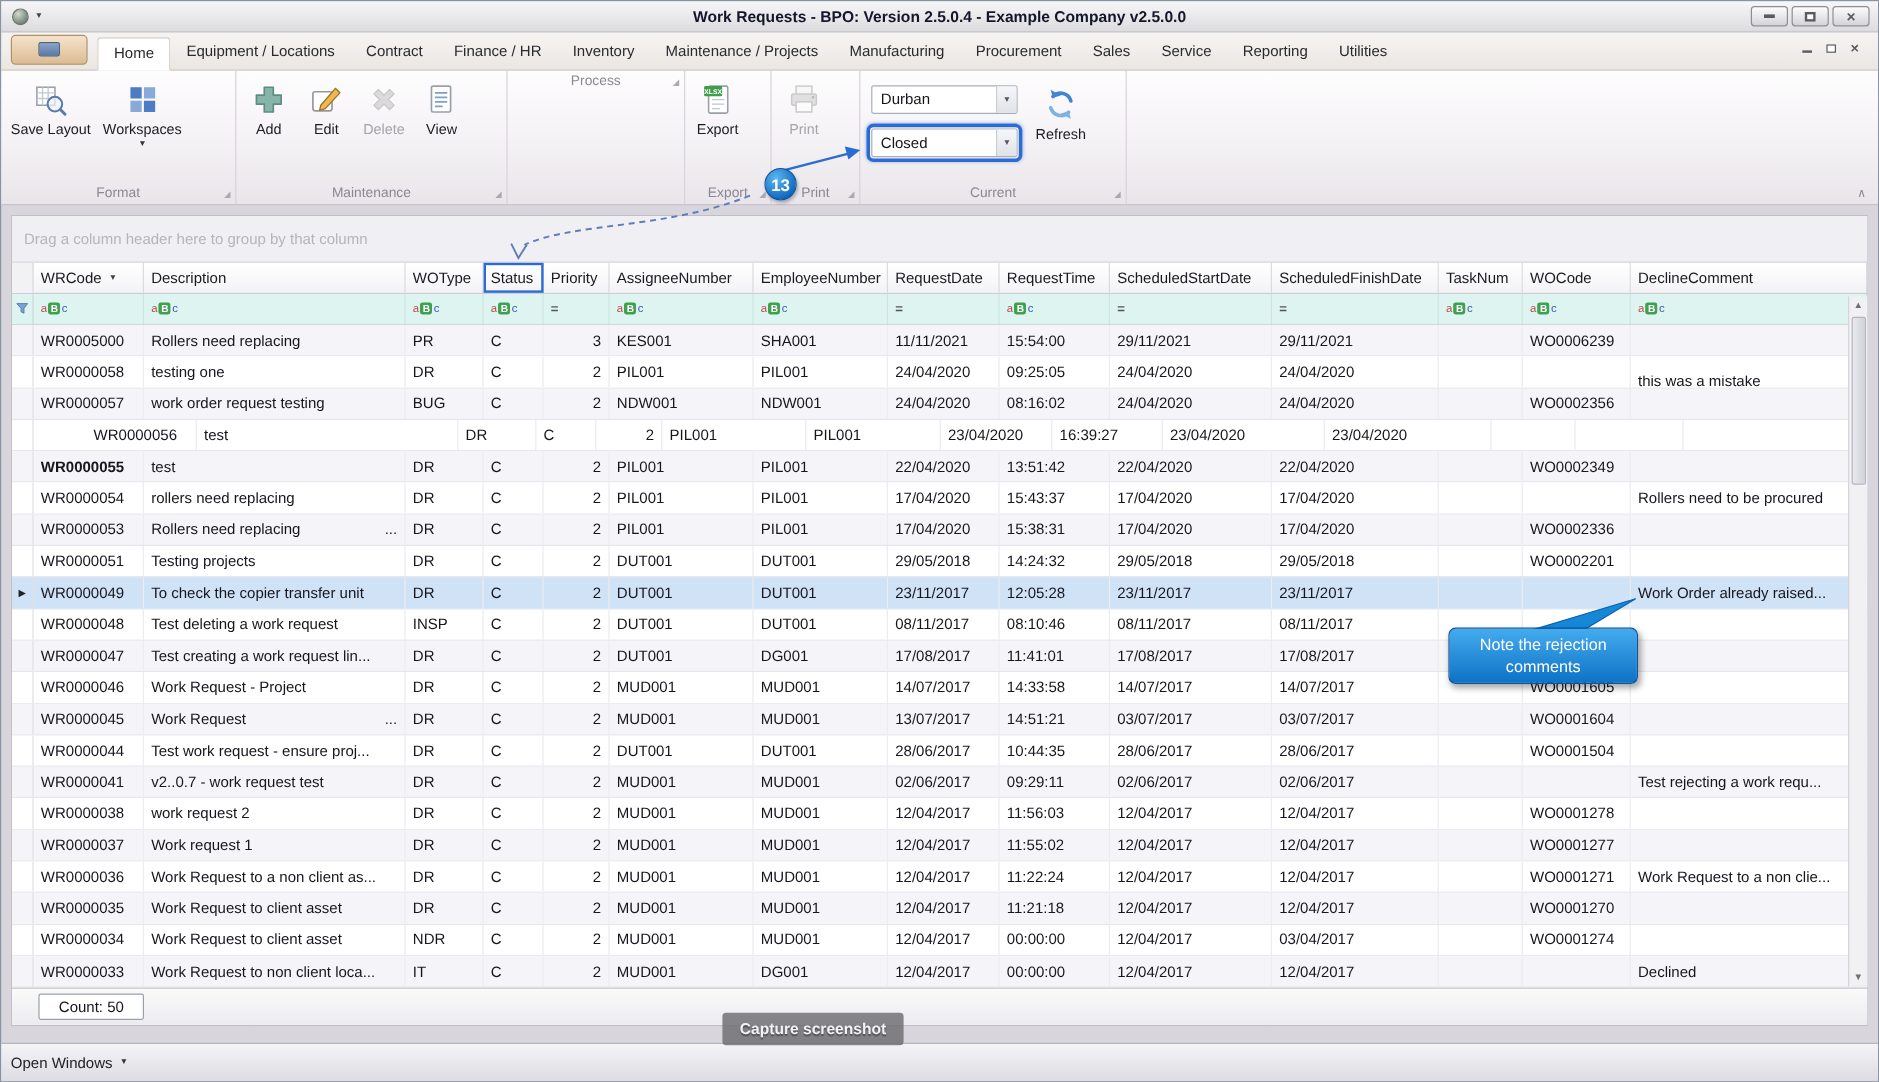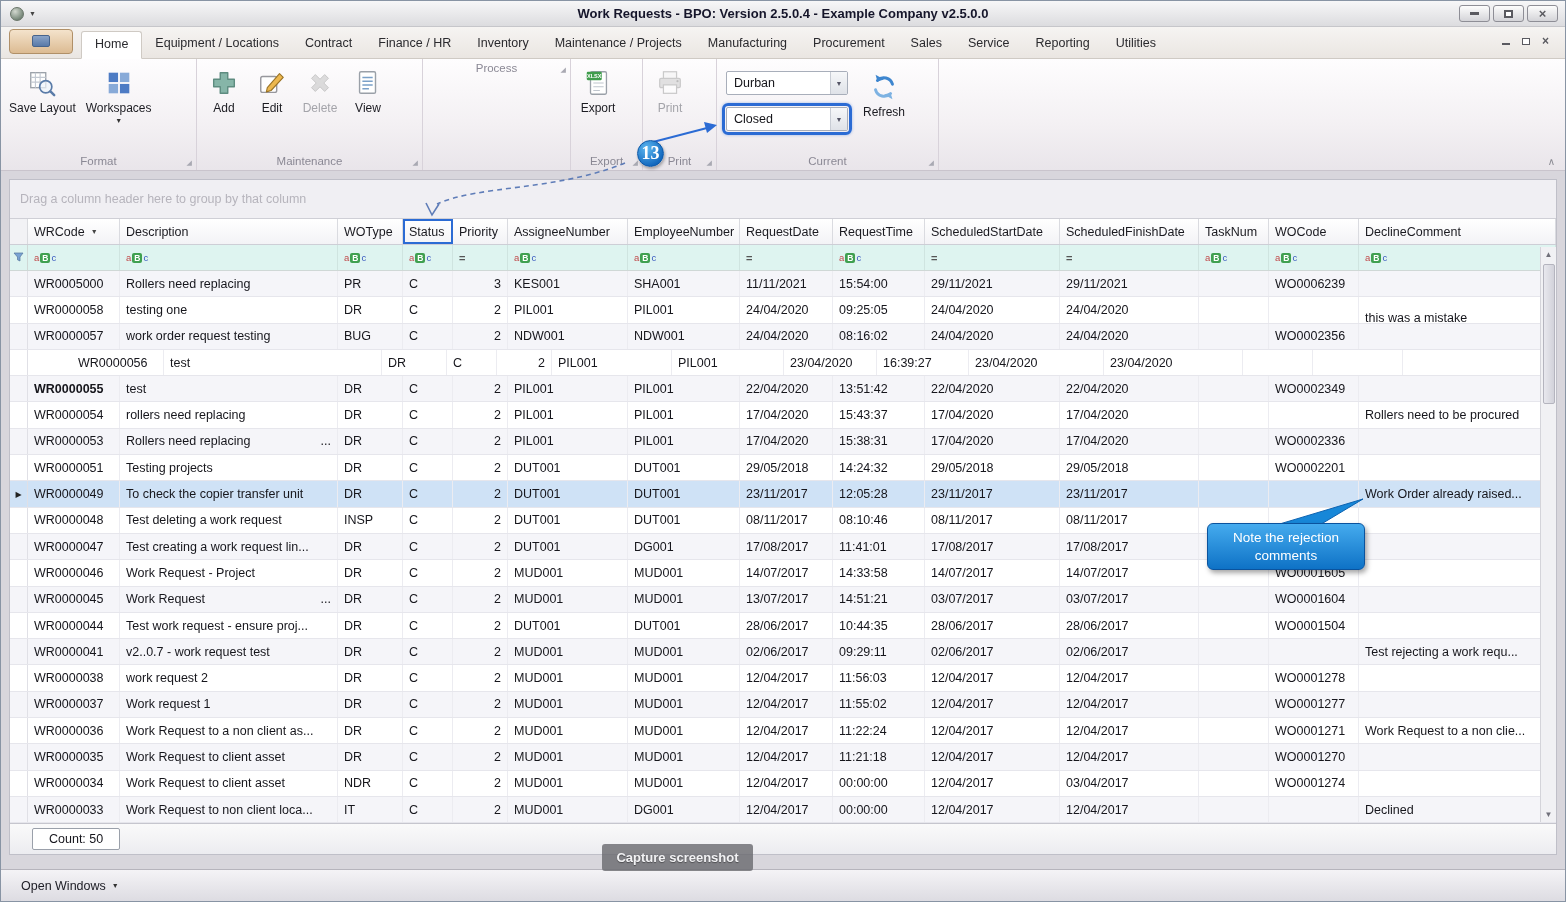--- a/index.html
+++ b/index.html
@@ -82,32 +82,32 @@
   .hcell:last-child, .fcell:last-child, .row .cell:last-child { flex:1; }
   .vscroll { position:absolute; top:67px; right:0; width:16px; bottom:32px; background:#f1f1f4; border-left:1px solid #d4d4da; display:flex; flex-direction:column; align-items:center; }
   .sarr { height:15px; font-size:8px; color:#70707a; display:flex; align-items:center; }
   .thumb { width:12px; height:140px; background:linear-gradient(90deg,#e8e8ee,#d2d2da); border:1px solid #b4b4be; border-radius:2px; margin-top:2px; }
   .sarr.down { margin-top:auto; }
   .gfooter { height:31px; background:linear-gradient(#fafafa,#ececf0); border-top:1px solid #c6c6ce; display:flex; align-items:center; }
   .countbox { margin-left:22px; background:#fff; border:1px solid #9aa0aa; border-radius:2px; padding:3px 16px; font-size:12.5px; color:#15151c; }
 
   
   .statusbar { position:absolute; bottom:0; left:0; right:0; height:32px; background:linear-gradient(#f4f3f6,#dddce2); border-top:1px solid #b6b4bc; display:flex; align-items:center; font-size:12.5px; color:#202028; }
-  .sb-left { display:flex; align-items:center; gap:6px; padding-left:20px; flex:1; }
+  .sb-left { display:flex; align-items:center; gap:6px; padding-left:8px; flex:1; }
   .sb-caret { font-size:7px; color:#333; }
   .sb-right { display:flex; align-items:center; height:100%; padding-right:14px; }
   .sb-sep { width:1px; height:60%; background:#b2b0b8; box-shadow:1px 0 0 #fff; }
   .sb-item { padding:0 14px; white-space:nowrap; }
 
   
   .overlay { position:absolute; inset:0; width:100%; height:100%; pointer-events:none; z-index:70; }
   .badge13 { position:absolute; left:636px; top:139px; width:27px; height:27px; border-radius:50%;
              background:radial-gradient(circle at 35% 30%, #5cb7f0, #1166bd 75%); border:1px solid #0d57a6;
-             color:#fff; font-size:18px; font-weight:bold; display:flex; align-items:center; justify-content:center;
-             box-shadow:1px 2px 3px rgba(0,0,0,.3); z-index:75;font-family:Liberation Serif, serif; }
+             color:#fff; font-size:14px; font-weight:bold; display:flex; align-items:center; justify-content:center;
+             box-shadow:1px 2px 3px rgba(0,0,0,.3); z-index:75; }
   .callout { position:absolute; left:1206px; top:522px; width:158px; height:47px; border-radius:6px;
              background:linear-gradient(#45abee,#0e72c6); border:1px solid #0a539e; color:#fff; font-size:13.5px;
              display:flex; flex-direction:column; align-items:center; justify-content:center; line-height:1.3;
              box-shadow:2px 3px 5px rgba(0,0,0,.35); z-index:74; }
   .capture { position:absolute; left:601px; top:843px; width:151px; height:27px; background:rgba(105,105,110,.8);
              color:#f2f2f4; font-size:13px; font-weight:bold; display:flex; align-items:center; justify-content:center;
              border-radius:3px; z-index:80; text-shadow:0 1px 1px rgba(0,0,0,.4); }
 </style>
 </head>
 <body>

